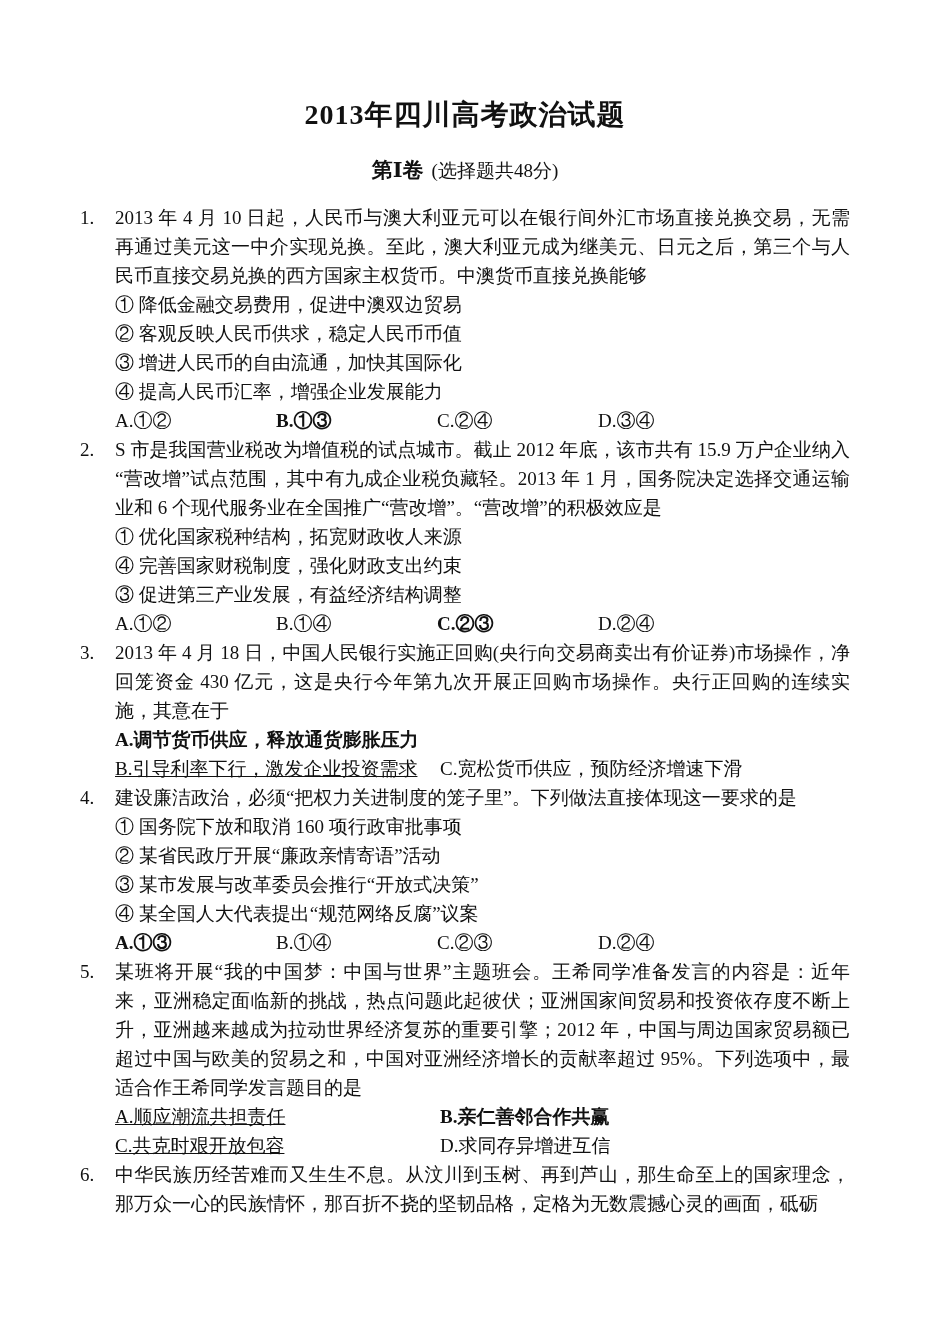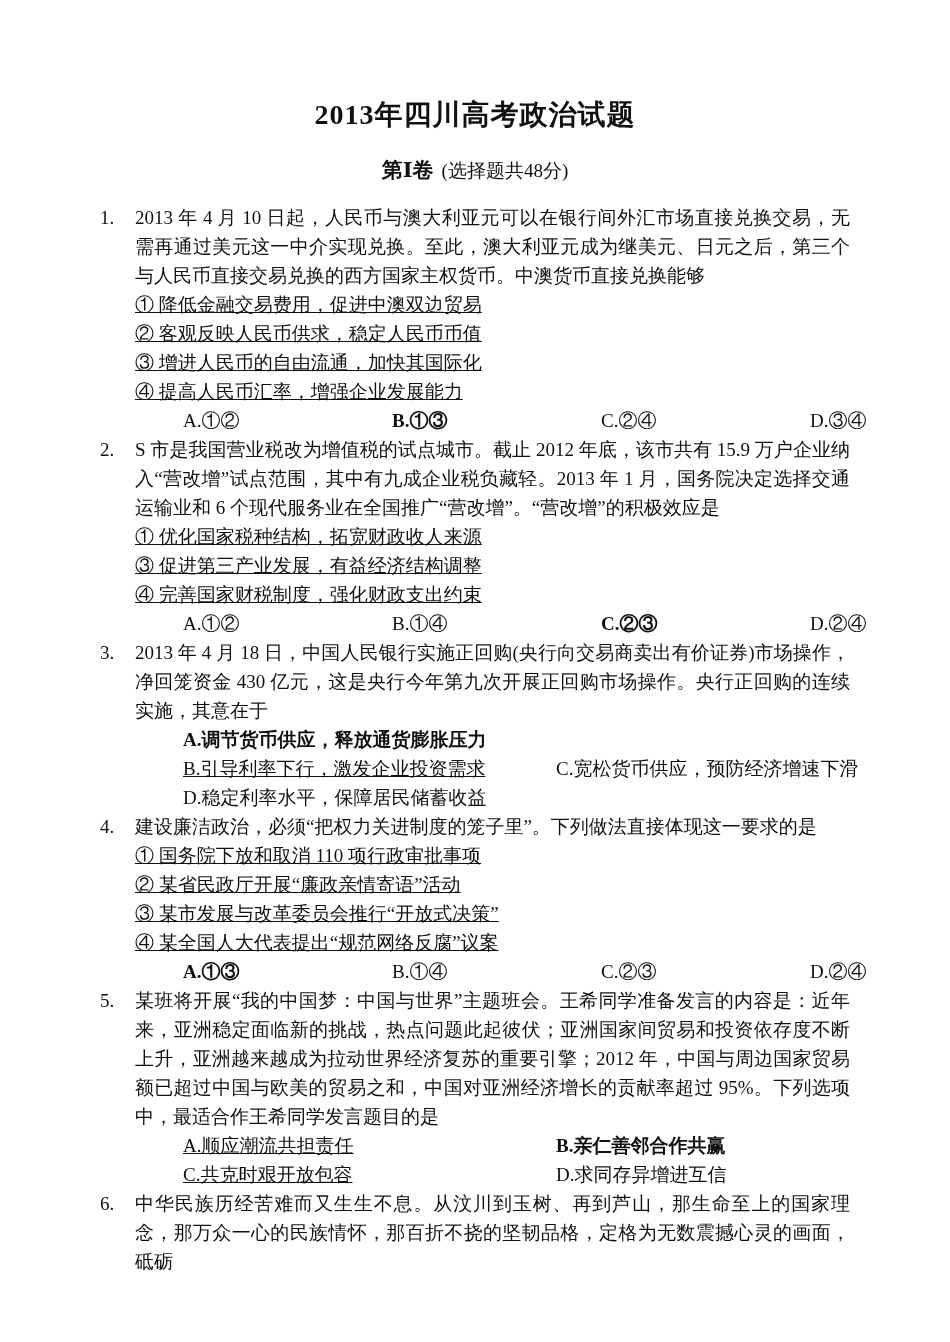--- a/index.html
+++ b/index.html
@@ -13,21 +13,21 @@
     overflow: hidden;
     color: #111111;
     font-family: "Liberation Serif", "DejaVu Serif", serif;
     font-size: 19px;
     line-height: 29px;
   }
   .page {
     box-sizing: border-box;
     width: 950px;
     height: 1342px;
-    padding: 98px 100px 0 100px;
+    padding: 98px 100px 0 80px;
   }
   .doc-title {
     text-align: center;
     font-size: 28px;
     line-height: 34px;
     font-weight: bold;
     letter-spacing: 1px;
     margin-bottom: 24px;
   }
   .section-line {
@@ -51,24 +51,23 @@
     position: absolute;
     left: 0;
     top: 0;
     width: 35px;
   }
   .q-stem {
     text-align: justify;
   }
   .q-subitem {
     text-align: left;
-    text-decoration: underline;
   }
   .choice-row { white-space: nowrap; }
-  .choice { display: inline-block; margin-left: 48px; }
+  .choice { display: inline-block; }
   .choice-row.four .choice { width: 161px; }
   .choice-row.four .choice:last-child { width: auto; }
   .choice-row.two .choice:first-child { width: 325px; text-decoration: underline; }
   .bold { font-weight: bold; font-family: Liberation Serif, serif; }
 </style>
 </head>
 <body>
 
 <div class="page">
   <div class="doc-title">2013年四川高考政治试题</div>
@@ -84,35 +83,34 @@
         <div class="q-subitem">① 降低金融交易费用，促进中澳双边贸易</div>
         <div class="q-subitem">② 客观反映人民币供求，稳定人民币币值</div>
         <div class="q-subitem">③ 增进人民币的自由流通，加快其国际化</div>
         <div class="q-subitem">④ 提高人民币汇率，增强企业发展能力</div>
         <div class="choice-row four"><span class="choice">A.①②</span><span class="choice bold">B.①③</span><span class="choice">C.②④</span><span class="choice">D.③④</span></div>
       </div>
       <div class="question">
         <div class="q-num">2.</div>
         <div class="q-stem">S 市是我国营业税改为增值税的试点城市。截止 2012 年底，该市共有 15.9 万户企业纳入“营改增”试点范围，其中有九成企业税负藏轻。2013 年 1 月，国务院决定选择交通运输业和 6 个现代服务业在全国推广“营改增”。“营改增”的积极效应是</div>
         <div class="q-subitem">① 优化国家税种结构，拓宽财政收人来源</div>
+        <div class="q-subitem">④ 完善国家财税制度，强化财政支出约束</div>
         <div class="q-subitem">③ 促进第三产业发展，有益经济结构调整</div>
-        <div class="q-subitem">④ 完善国家财税制度，强化财政支出约束</div>
         <div class="choice-row four"><span class="choice">A.①②</span><span class="choice">B.①④</span><span class="choice bold">C.②③</span><span class="choice">D.②④</span></div>
       </div>
       <div class="question">
         <div class="q-num">3.</div>
         <div class="q-stem">2013 年 4 月 18 日，中国人民银行实施正回购(央行向交易商卖出有价证券)市场操作，净回笼资金 430 亿元，这是央行今年第九次开展正回购市场操作。央行正回购的连续实施，其意在于</div>
         <div class="choice-row single"><span class="choice bold">A.调节货币供应，释放通货膨胀压力</span></div>
         <div class="choice-row two"><span class="choice">B.引导利率下行，激发企业投资需求</span><span class="choice">C.宽松货币供应，预防经济增速下滑</span></div>
-        <div class="choice-row single"><span class="choice">D.稳定利率水平，保障居民储蓄收益</span></div>
       </div>
       <div class="question">
         <div class="q-num">4.</div>
         <div class="q-stem">建设廉洁政治，必须“把权力关进制度的笼子里”。下列做法直接体现这一要求的是</div>
-        <div class="q-subitem">① 国务院下放和取消 110 项行政审批事项</div>
+        <div class="q-subitem">① 国务院下放和取消 160 项行政审批事项</div>
         <div class="q-subitem">② 某省民政厅开展“廉政亲情寄语”活动</div>
         <div class="q-subitem">③ 某市发展与改革委员会推行“开放式决策”</div>
         <div class="q-subitem">④ 某全国人大代表提出“规范网络反腐”议案</div>
         <div class="choice-row four"><span class="choice bold">A.①③</span><span class="choice">B.①④</span><span class="choice">C.②③</span><span class="choice">D.②④</span></div>
       </div>
       <div class="question">
         <div class="q-num">5.</div>
         <div class="q-stem">某班将开展“我的中国梦：中国与世界”主题班会。王希同学准备发言的内容是：近年来，亚洲稳定面临新的挑战，热点问题此起彼伏；亚洲国家间贸易和投资依存度不断上升，亚洲越来越成为拉动世界经济复苏的重要引擎；2012 年，中国与周边国家贸易额已超过中国与欧美的贸易之和，中国对亚洲经济增长的贡献率超过 95%。下列选项中，最适合作王希同学发言题目的是</div>
         <div class="choice-row two"><span class="choice">A.顺应潮流共担责任</span><span class="choice bold">B.亲仁善邻合作共赢</span></div>
         <div class="choice-row two"><span class="choice">C.共克时艰开放包容</span><span class="choice">D.求同存异增进互信</span></div>

